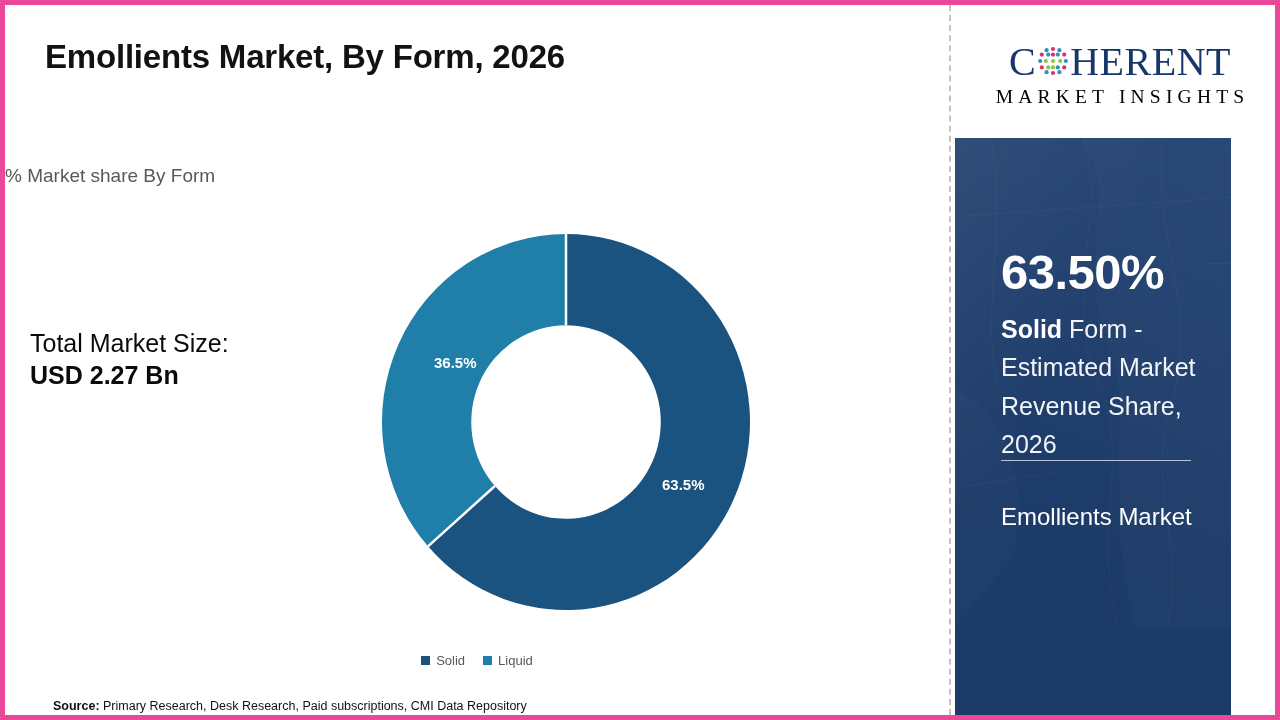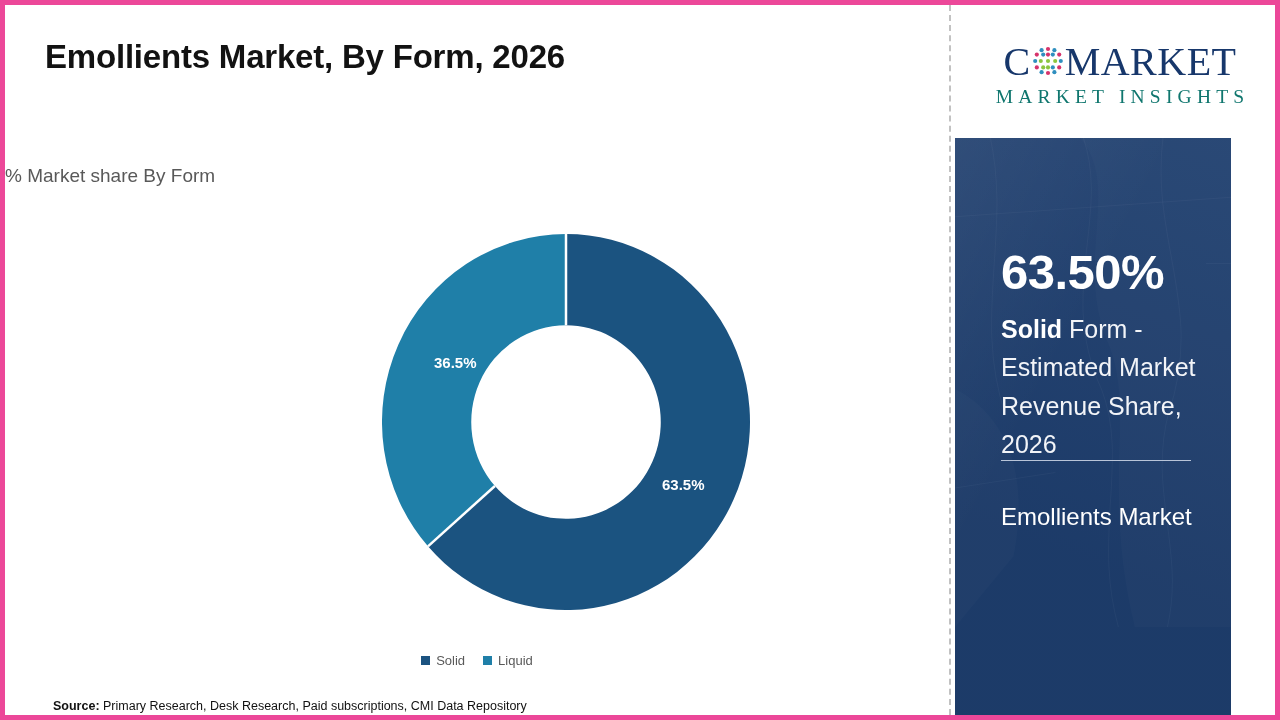--- a/index.html
+++ b/index.html
@@ -172,21 +172,21 @@
   }
   .logo-globe {
     width: 32px;
     height: 32px;
     margin: 0 1px 2px 1px;
     display: inline-block;
   }
   .logo-sub {
     font-family: "Liberation Serif", serif;
     font-size: 19.5px;
-    color: #0f766e;
+    color: #000000;
     letter-spacing: 5.2px;
     margin-top: 2px;
     padding-left: 5px;
     line-height: 1;
   }
 
   .blue-panel {
     position: absolute;
     left: 0;
     top: 133px;
@@ -244,20 +244,24 @@
 <body>
 
 <div class="canvas">
 
   <div class="left-pane">
 
     <div class="page-title">Emollients Market, By Form, 2026</div>
 
     <div class="chart-subtitle">% Market share By Form</div>
 
+    <div class="total-block">
+      <span class="total-label">Total Market Size:</span>
+      <span class="total-value">USD 2.27 Bn</span>
+    </div>
 
     <div class="donut-wrap">
       <svg class="donut-svg" viewBox="0 0 368 376">
         <g>
 
           <path id="slice-solid" d="M 184 0 A 184 188 0 1 1 45.97956318799544 312.32663068084656 L 112.91947504181765 252.02821480063596 A 94.76 96.82000000000001 0 1 0 184 91.17999999999999 Z" fill="#1b5380"></path>
 
           <path id="slice-liquid" d="M 45.97956318799544 312.32663068084656 A 184 188 0 0 1 183.99999999999997 0 L 183.99999999999997 91.17999999999999 A 94.76 96.82000000000001 0 0 0 112.91947504181765 252.02821480063596 Z" fill="#1f7fa8"></path>
         </g>
 
@@ -311,21 +315,21 @@
             <circle cx="6" cy="28" r="2.6" fill="#d6336c"></circle>
             <circle cx="14" cy="28" r="2.6" fill="#8cc63f"></circle>
             <circle cx="20" cy="28" r="2.6" fill="#8cc63f"></circle>
             <circle cx="26" cy="28" r="2.6" fill="#2f8fbf"></circle>
             <circle cx="34" cy="28" r="2.6" fill="#d6336c"></circle>
             <circle cx="12" cy="34" r="2.6" fill="#2f8fbf"></circle>
             <circle cx="20" cy="35" r="2.6" fill="#d6336c"></circle>
             <circle cx="28" cy="34" r="2.6" fill="#2f8fbf"></circle>
           </g>
         </svg>
-        <span class="logo-word">MARKET</span>
+        <span class="logo-word">HERENT</span>
       </div>
       <div class="logo-sub">MARKET INSIGHTS</div>
     </div>
 
     <div class="blue-panel">
       <svg class="panel-texture" viewBox="0 0 330 585" preserveAspectRatio="none">
         <g stroke="#ffffff" stroke-opacity="0.07" fill="none" stroke-width="1.2">
           <path d="M -10 95 L 340 70"></path>
           <path d="M 150 -10 C 190 90, 120 180, 175 300 C 210 390, 160 480, 200 600"></path>
           <path d="M 250 -10 C 230 120, 300 200, 255 330 C 230 430, 280 500, 250 600"></path>

